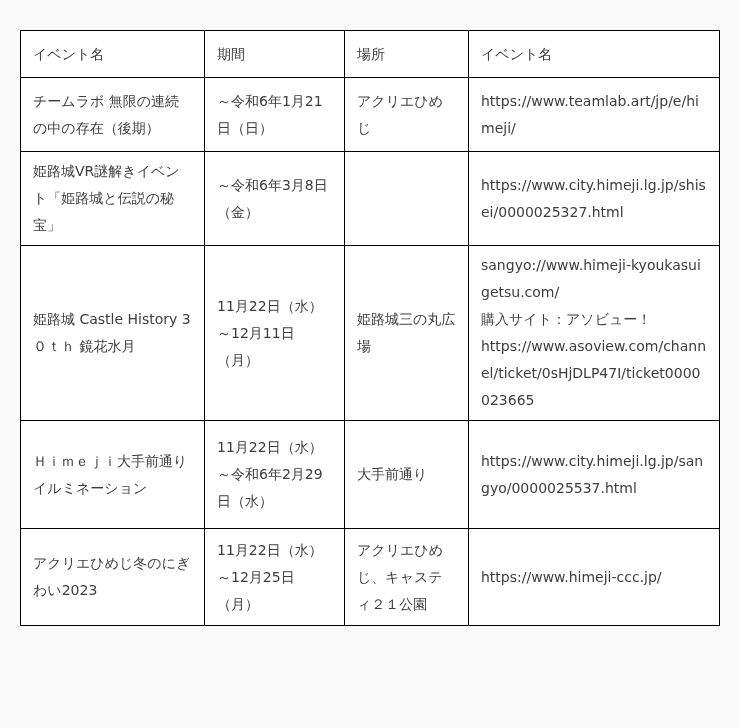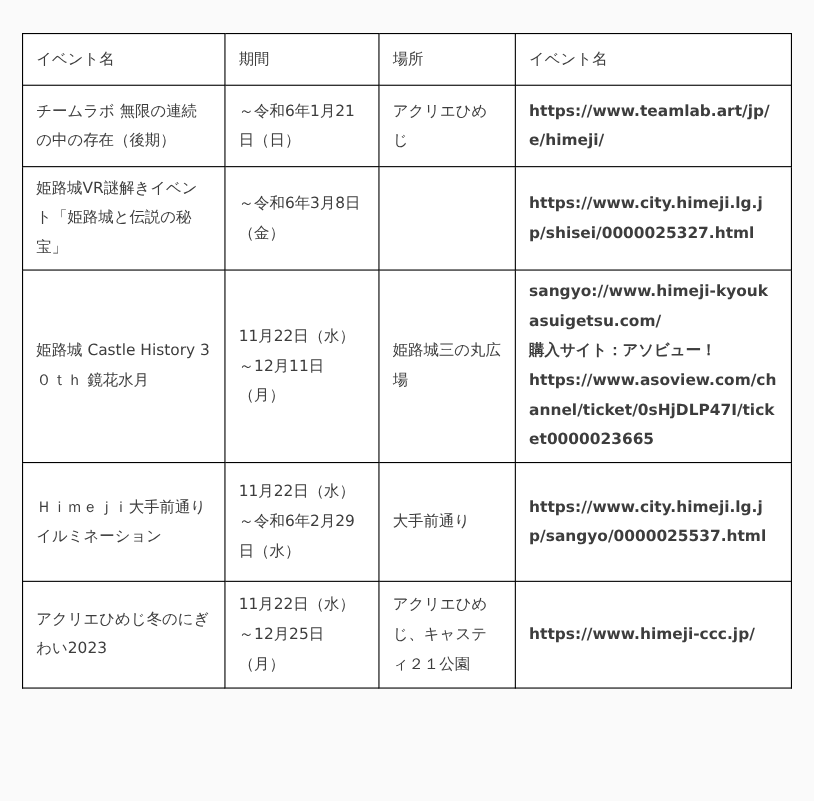--- a/index.html
+++ b/index.html
@@ -35,21 +35,21 @@
     font-size: 14px;
     line-height: 27px;
     font-weight: normal;
     text-align: left;
     vertical-align: middle;
     padding: 6px 12px;
     color: var(--text-c);
     overflow-wrap: break-word;
   }
   td.homepage-cell { word-break: break-all; }
-  td.homepage-cell .hp-line { word-break: break-all; font-weight: bold; }
+  td.homepage-cell .hp-line { word-break: break-all; }
 </style>
 </head>
 <body>
 
 <div class="table-wrap">
   <table class="events">
     <colgroup>
       <col style="width:184px">
       <col style="width:140px">
       <col style="width:124px">

